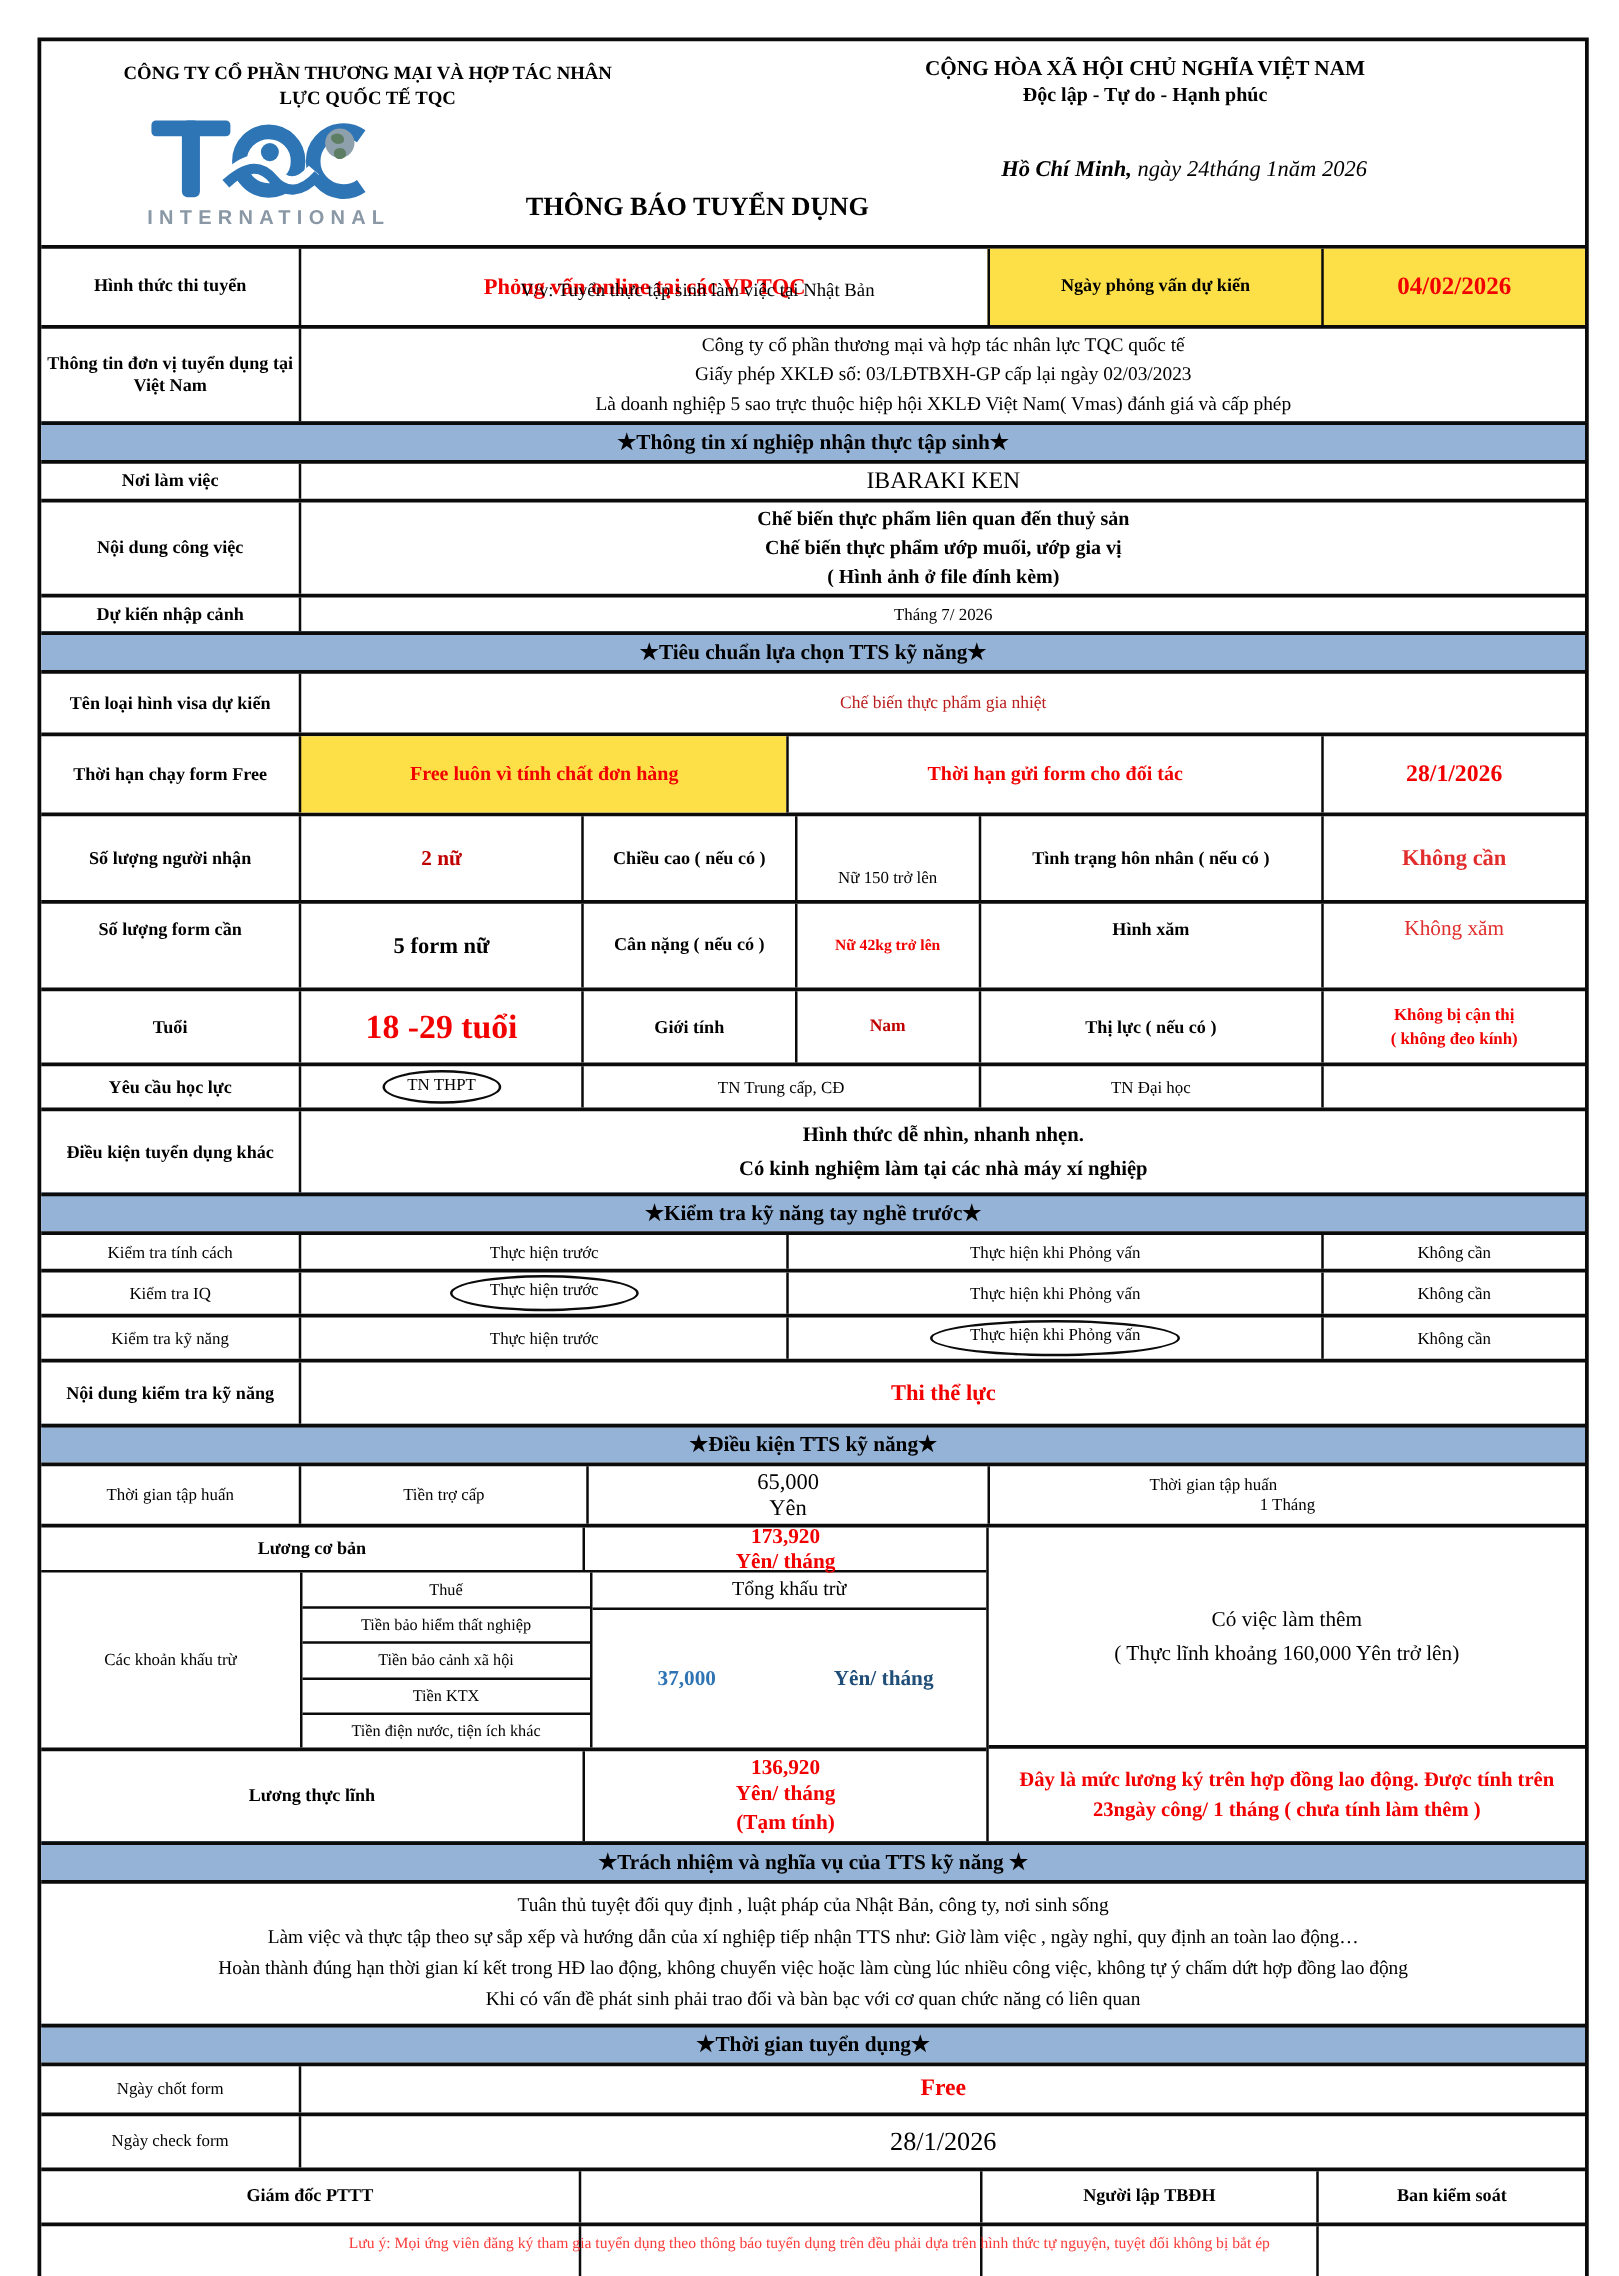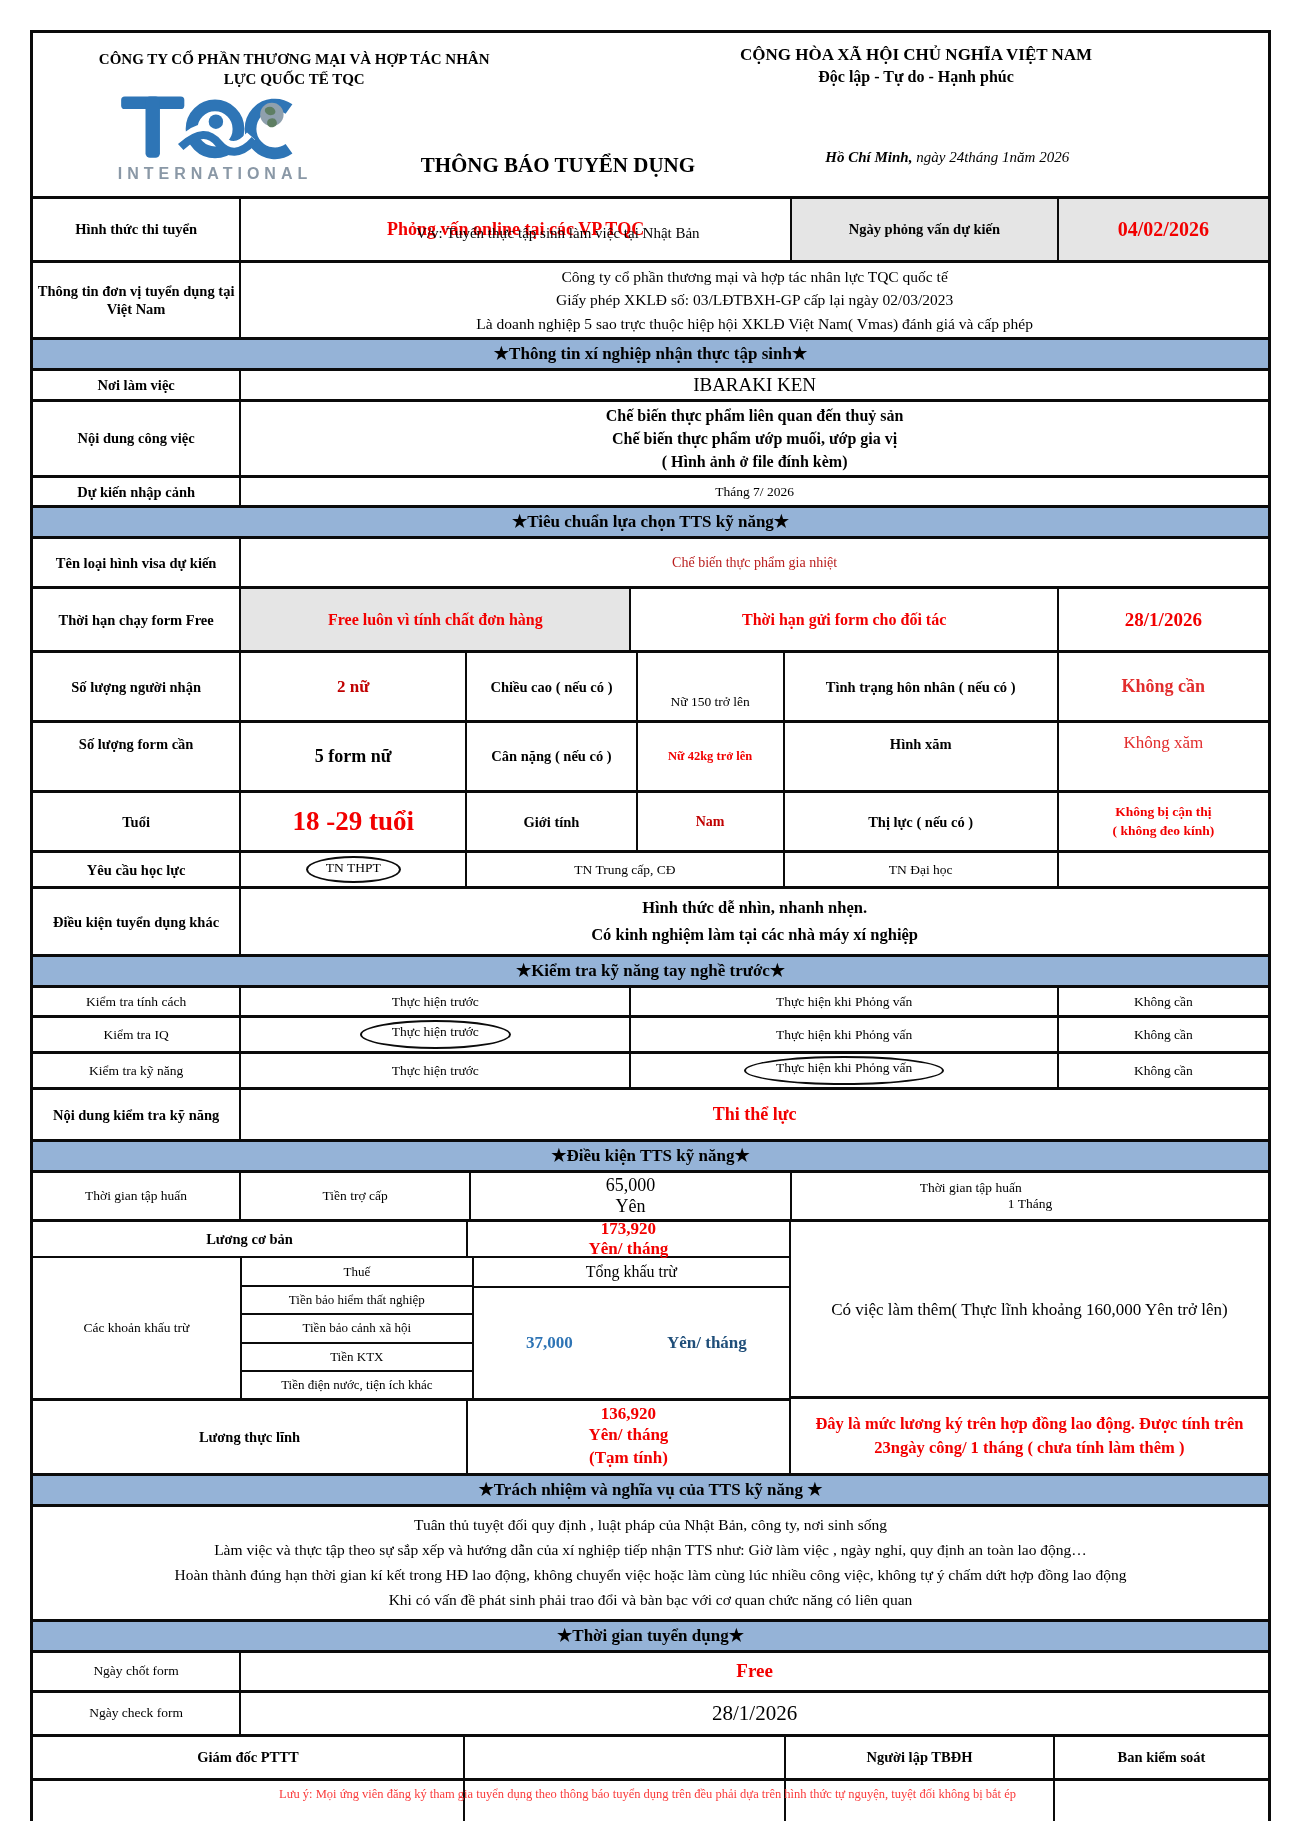--- a/index.html
+++ b/index.html
@@ -11,34 +11,34 @@
   .row{display:flex;border-top:3px solid #0b0b0b;align-items:stretch;box-sizing:border-box;}
   .c{border-left:2px solid #0b0b0b;display:flex;flex-direction:column;align-items:center;justify-content:center;
      text-align:center;padding:2px 4px;box-sizing:border-box;min-width:0;}
   .c.first{border-left:none;}
   .bluebar{background:#95B3D7;border-top:3px solid #0b0b0b;text-align:center;font-weight:bold;font-size:17px;
      padding:3px 0 4px;box-sizing:border-box;}
   .lbl{font-weight:bold;font-size:14.5px;line-height:1.25;}
   .sm{font-size:13.5px;}
   .red{color:#f20000;}
   .dkred{color:#c00000;}
-  .yellow{background:#e5e5e5;}
+  .yellow{background:#fde047;}
   .b{font-weight:bold;}
   .i{font-style:italic;}
   .oval{display:inline-block;border:2px solid #0b0b0b;border-radius:50%;padding:2px 18px 5px;}
   .oval-wide{display:inline-block;border:2px solid #0b0b0b;border-radius:50%;padding:2px 30px 7px;}
   
   .header{position:relative;height:163px;}
   .company{position:absolute;left:8px;top:16px;width:41%;text-align:center;font-weight:bold;font-size:15px;line-height:1.35;}
   .logo{position:absolute;left:72px;top:58px;width:220px;text-align:center;}
   .logo-sub{font-family:"Liberation Sans",sans-serif;color:#8a98a6;font-weight:bold;font-size:16px;letter-spacing:5px;margin-top:-4px;}
   .motto{position:absolute;right:0;top:12px;width:57%;text-align:center;}
   .motto-1{font-weight:bold;font-size:17px;}
   .motto-2{font-weight:bold;font-size:16px;margin-top:3px;}
-  .dateline{position:absolute;right:12px;top:92px;width:50%;text-align:center;font-size:15px;margin-top:24px;}
+  .dateline{position:absolute;right:12px;top:92px;width:50%;text-align:center;font-size:18px;}
   .doctitle{position:absolute;left:0;top:120px;width:85%;text-align:center;font-weight:bold;font-size:21px;}
   .docsub{position:absolute;left:0;top:148px;width:85%;text-align:center;font-size:15px;margin-top:44px;}
   
   .salary{display:flex;border-top:3px solid #0b0b0b;}
   .sal-left{width:61.3%;}
   .sal-right{width:38.7%;border-left:2px solid #0b0b0b;display:flex;flex-direction:column;}
   .sal-row{display:flex;}
   .ded{display:flex;border-top:2px solid #0b0b0b;}
   .ded-sub{display:flex;flex-direction:column;border-left:2px solid #0b0b0b;width:30.6%;}
   .ded-sub > div{border-top:2px solid #0b0b0b;height:28px;display:flex;align-items:center;justify-content:center;font-size:13px;}
@@ -272,21 +272,21 @@
             <span class="b red" style="width:48%;font-size:17px">136,920</span>
             <span class="b red" style="width:52%;font-size:17px;line-height:1.35">
               <span>Yên/ tháng</span><br>
               <span>(Tạm tính)</span>
             </span>
           </div>
         </div>
       </div>
     </div>
     <div class="sal-right">
-      <div style="height:174px;display:flex;flex-direction:row;align-items:center;justify-content:center;font-size:17px;line-height:1.6">
+      <div style="height:174px;display:flex;flex-direction:column;align-items:center;justify-content:center;font-size:17px;line-height:1.6">
         <div>Có việc làm thêm</div>
         <div>( Thực lĩnh khoảng 160,000 Yên trở lên)</div>
       </div>
       <div class="b red" style="flex:1;border-top:3px solid #0b0b0b;display:flex;align-items:center;justify-content:center;text-align:center;font-size:16.5px;line-height:1.45;padding:2px 6px;box-sizing:border-box">Đây là mức lương ký trên hợp đồng lao động. Được tính trên 23ngày công/ 1 tháng ( chưa tính làm thêm )</div>
     </div>
   </div>
 
   <div class="bluebar">★Trách nhiệm và nghĩa vụ của TTS kỹ năng ★</div>
   <div style="border-top:3px solid #0b0b0b;text-align:center;font-size:15.5px;line-height:1.6;padding:6px 8px;box-sizing:border-box">
     <div>Tuân thủ tuyệt đối quy định , luật pháp của Nhật Bản, công ty, nơi sinh sống</div>

